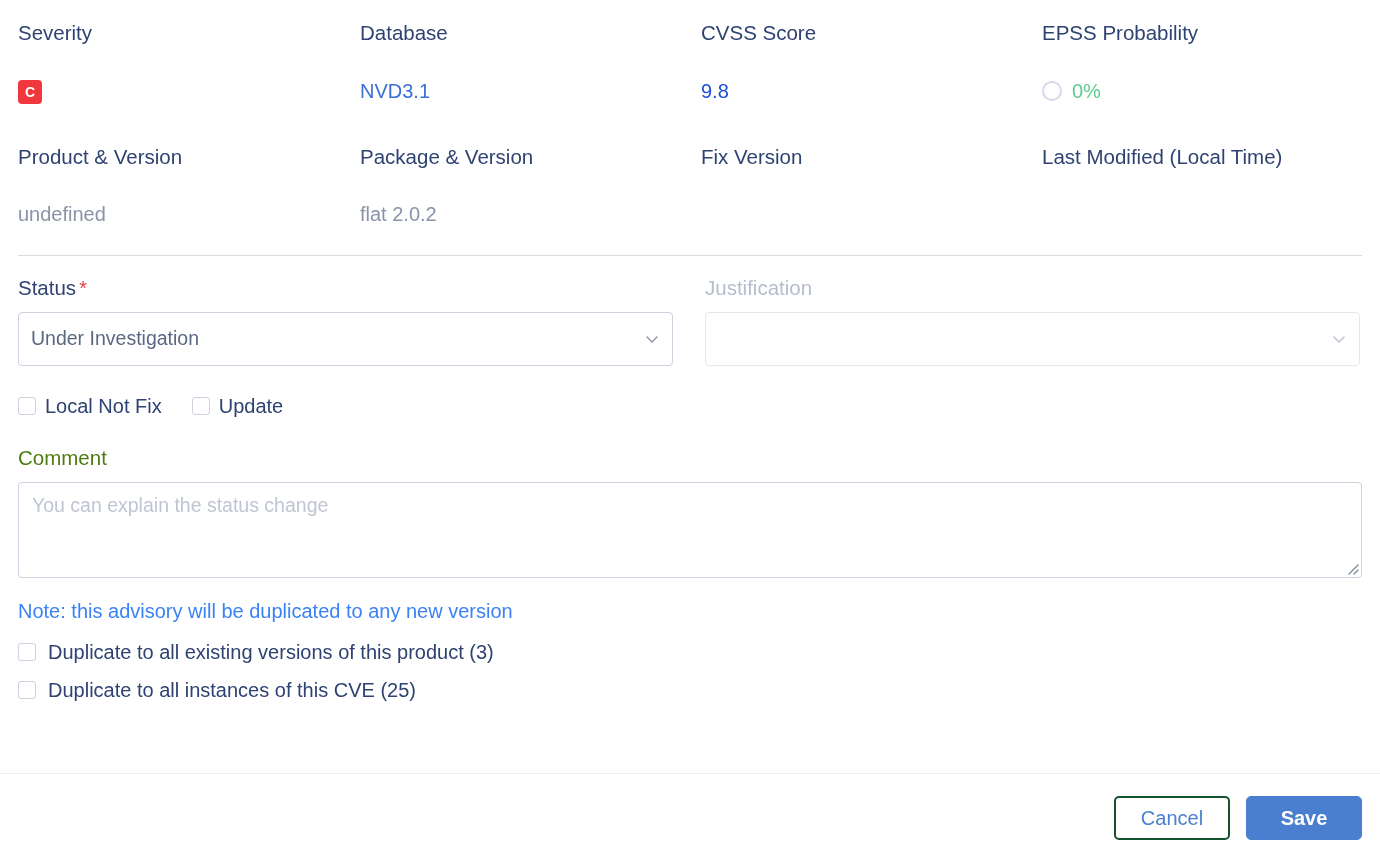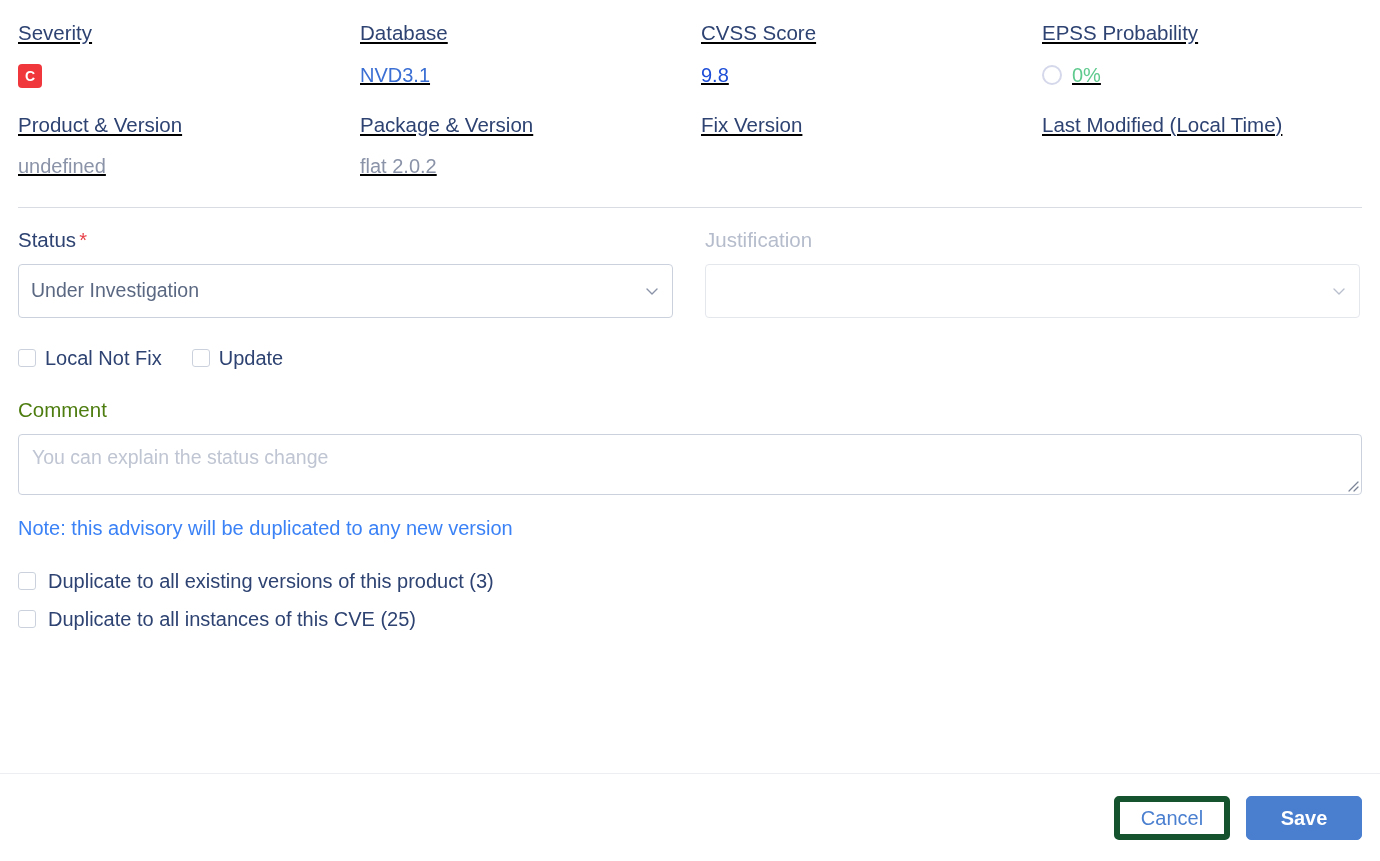--- a/index.html
+++ b/index.html
@@ -57,22 +57,21 @@
     flex: 1 1 auto;
     padding: 0 18px;
     position: relative;
     overflow: hidden;
   }
 
   
   .info-grid {
     display: grid;
     grid-template-columns: 342px 341px 341px auto;
-    row-gap: 0;
-    text-decoration: underline;
+    row-gap: 16px;
   }
   .info-label {
     font-size: 20.5px;
     color: #2e4372;
     font-weight: 400;
     padding-top: 21px;
     line-height: 1.2;
     white-space: nowrap;
   }
   .info-value {
@@ -210,21 +209,21 @@
   .comment-block { margin-top: 28px; }
   .comment-label {
     font-size: 20.5px;
     color: #4d7c0f;
     margin-bottom: 12px;
     line-height: 1.2;
   }
   .textarea-wrap {
     position: relative;
     width: 100%;
-    height: 61px;
+    height: 96px;
     border: 1px solid #ccd2dd;
     border-radius: 4px;
     background: #ffffff;
     text-decoration: underline;
   }
   .textarea-ph {
     position: absolute;
     left: 13px;
     top: 11px;
     font-size: 19.5px;
@@ -239,21 +238,21 @@
     width: 14px;
     height: 14px;
   }
   .note-text {
     font-size: 20px;
     color: #3b82f6;
     margin-top: 20px;
     line-height: 1.3;
   }
 
-  .dup-list { margin-top: 28px; }
+  .dup-list { margin-top: 16px; }
   .dup-item {
     display: flex;
     align-items: center;
     gap: 12px;
     margin-bottom: 14px;
     cursor: pointer;
   }
   .dup-label {
     font-size: 20px;
     color: #2e4372;
@@ -280,21 +279,21 @@
     min-width: 116px;
     border-radius: 5px;
     font-size: 20px;
     font-family: "Liberation Sans", sans-serif;
     cursor: pointer;
     padding: 0 20px;
     line-height: 1;
   }
   .btn-cancel {
     background: #ffffff;
-    border: 6px solid #14532d;
+    border: 2px solid #14532d;
     color: #4a7fd0;
   }
   .btn-save {
     background: #4a7fd0;
     border: 1px solid #4a7fd0;
     color: #ffffff;
     font-weight: bold;
     text-align: center;
   }
 </style>

